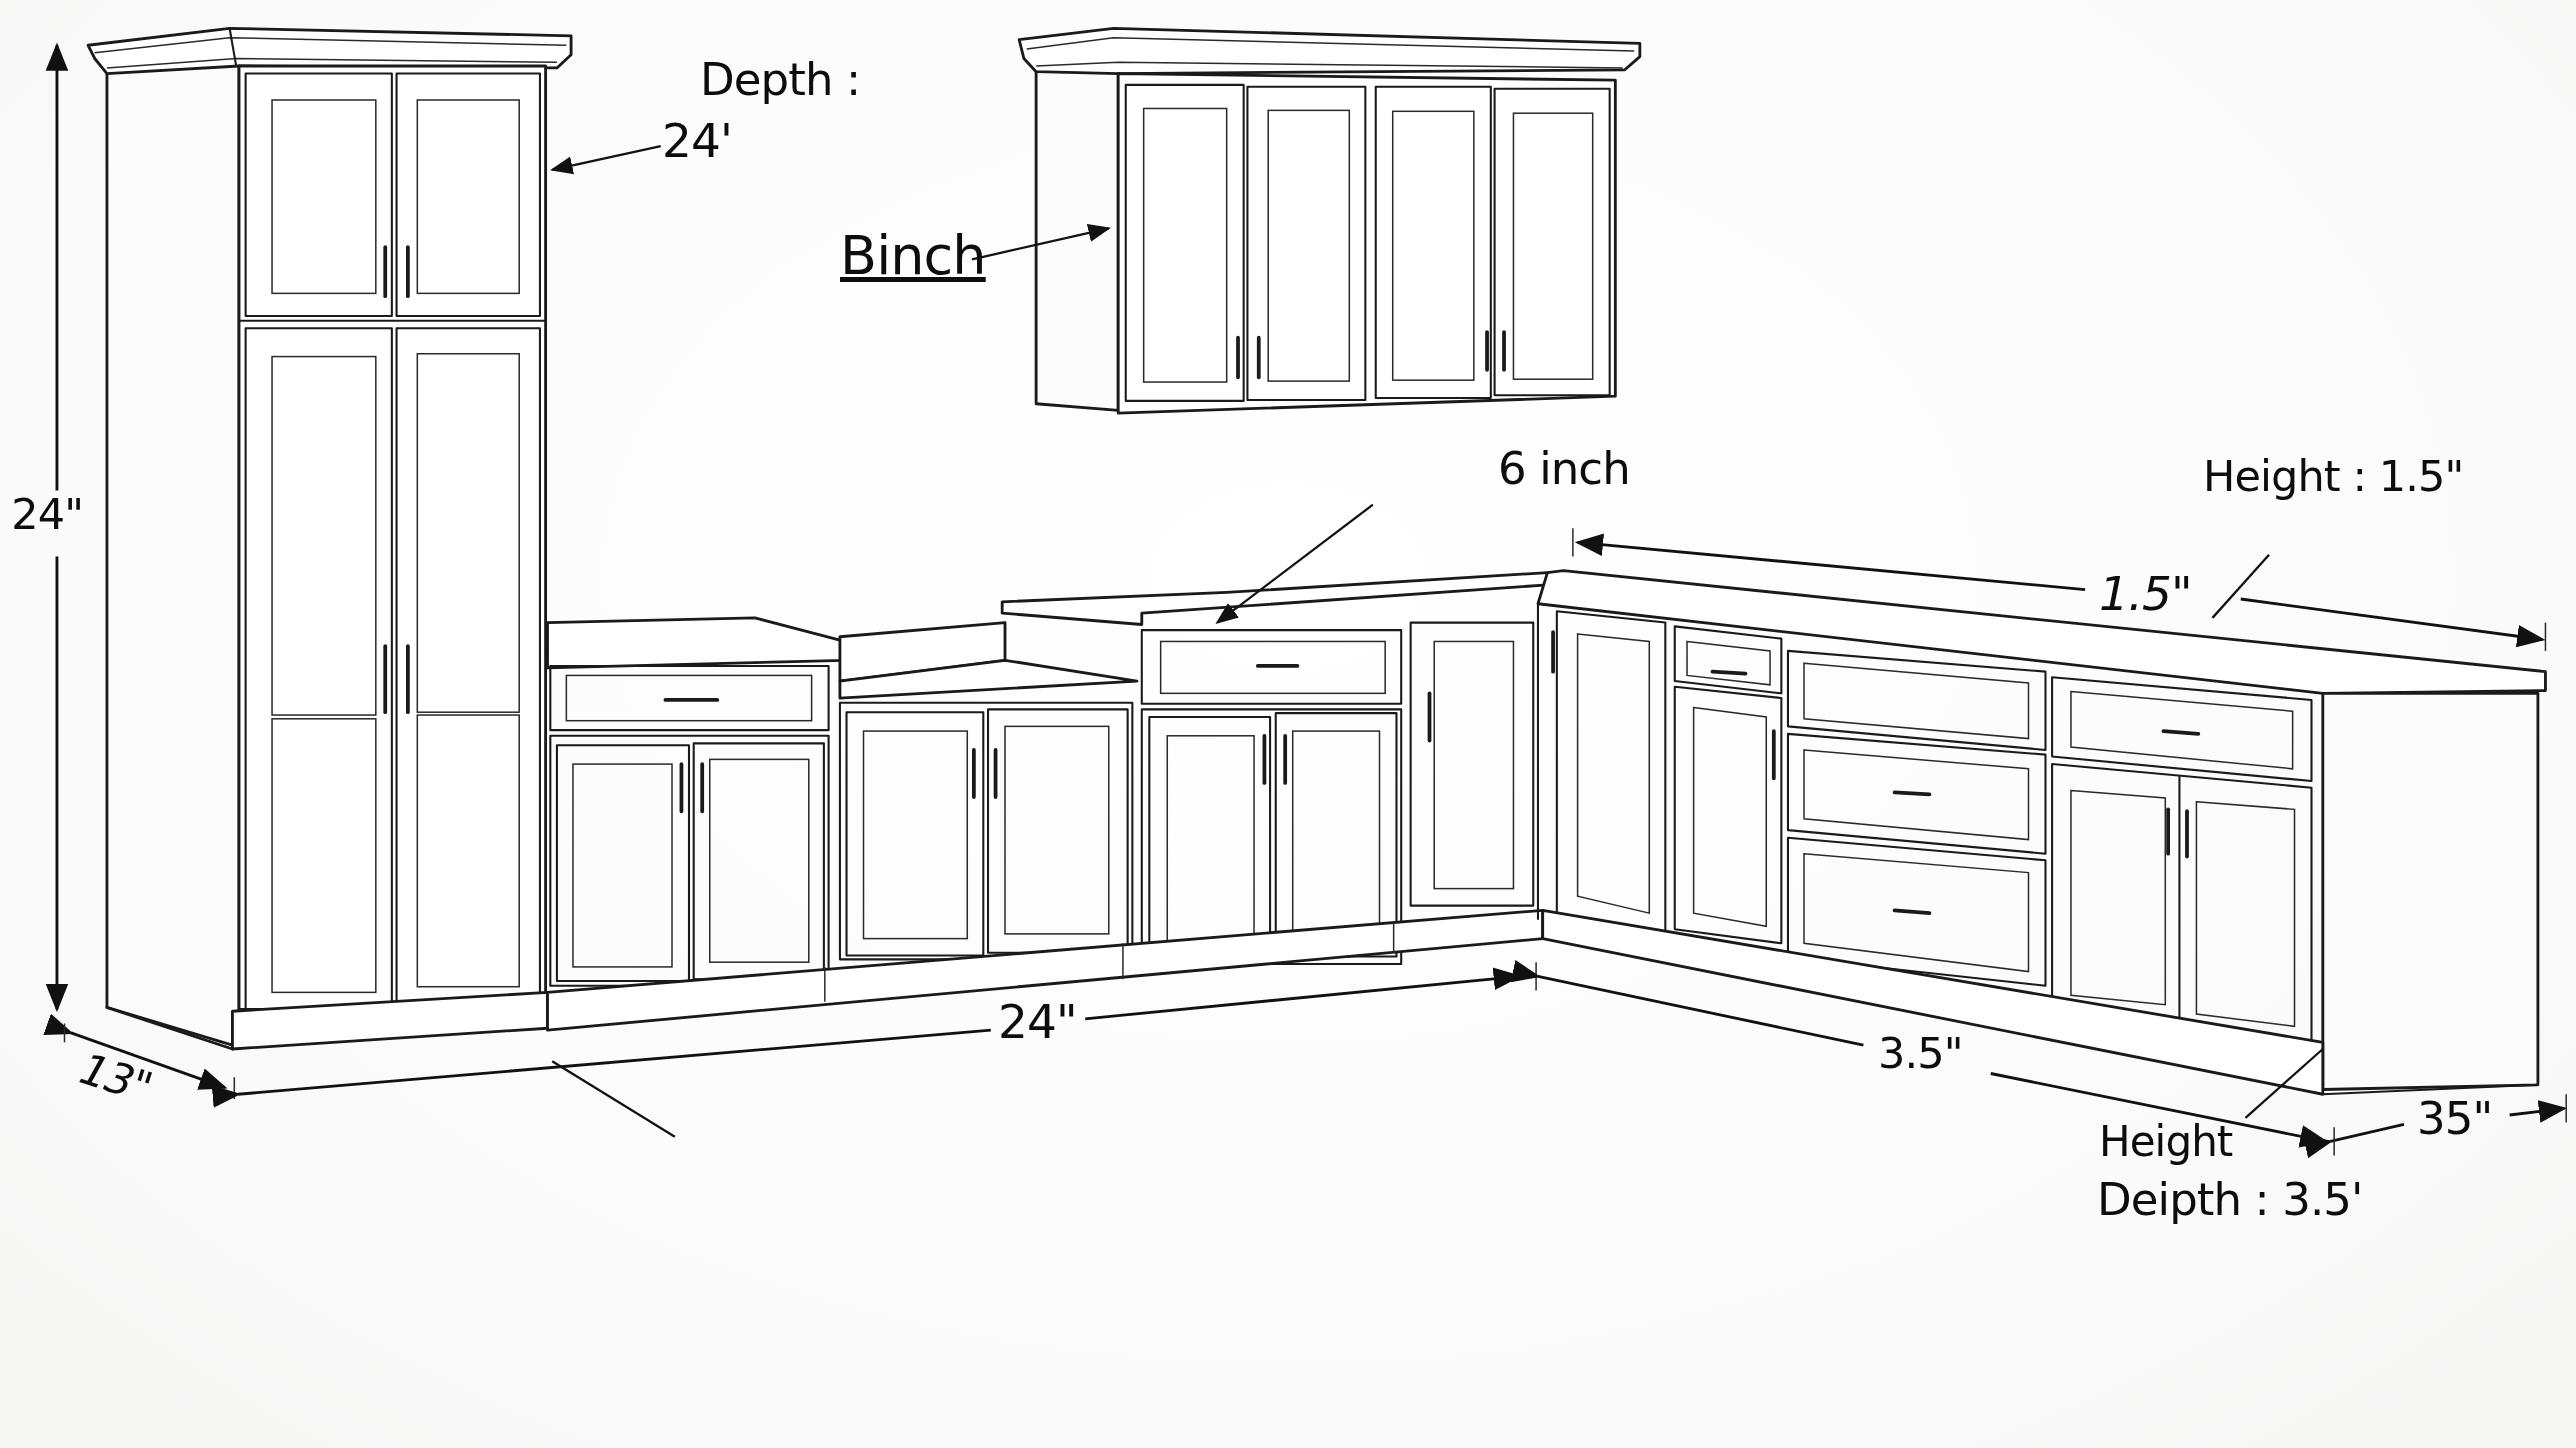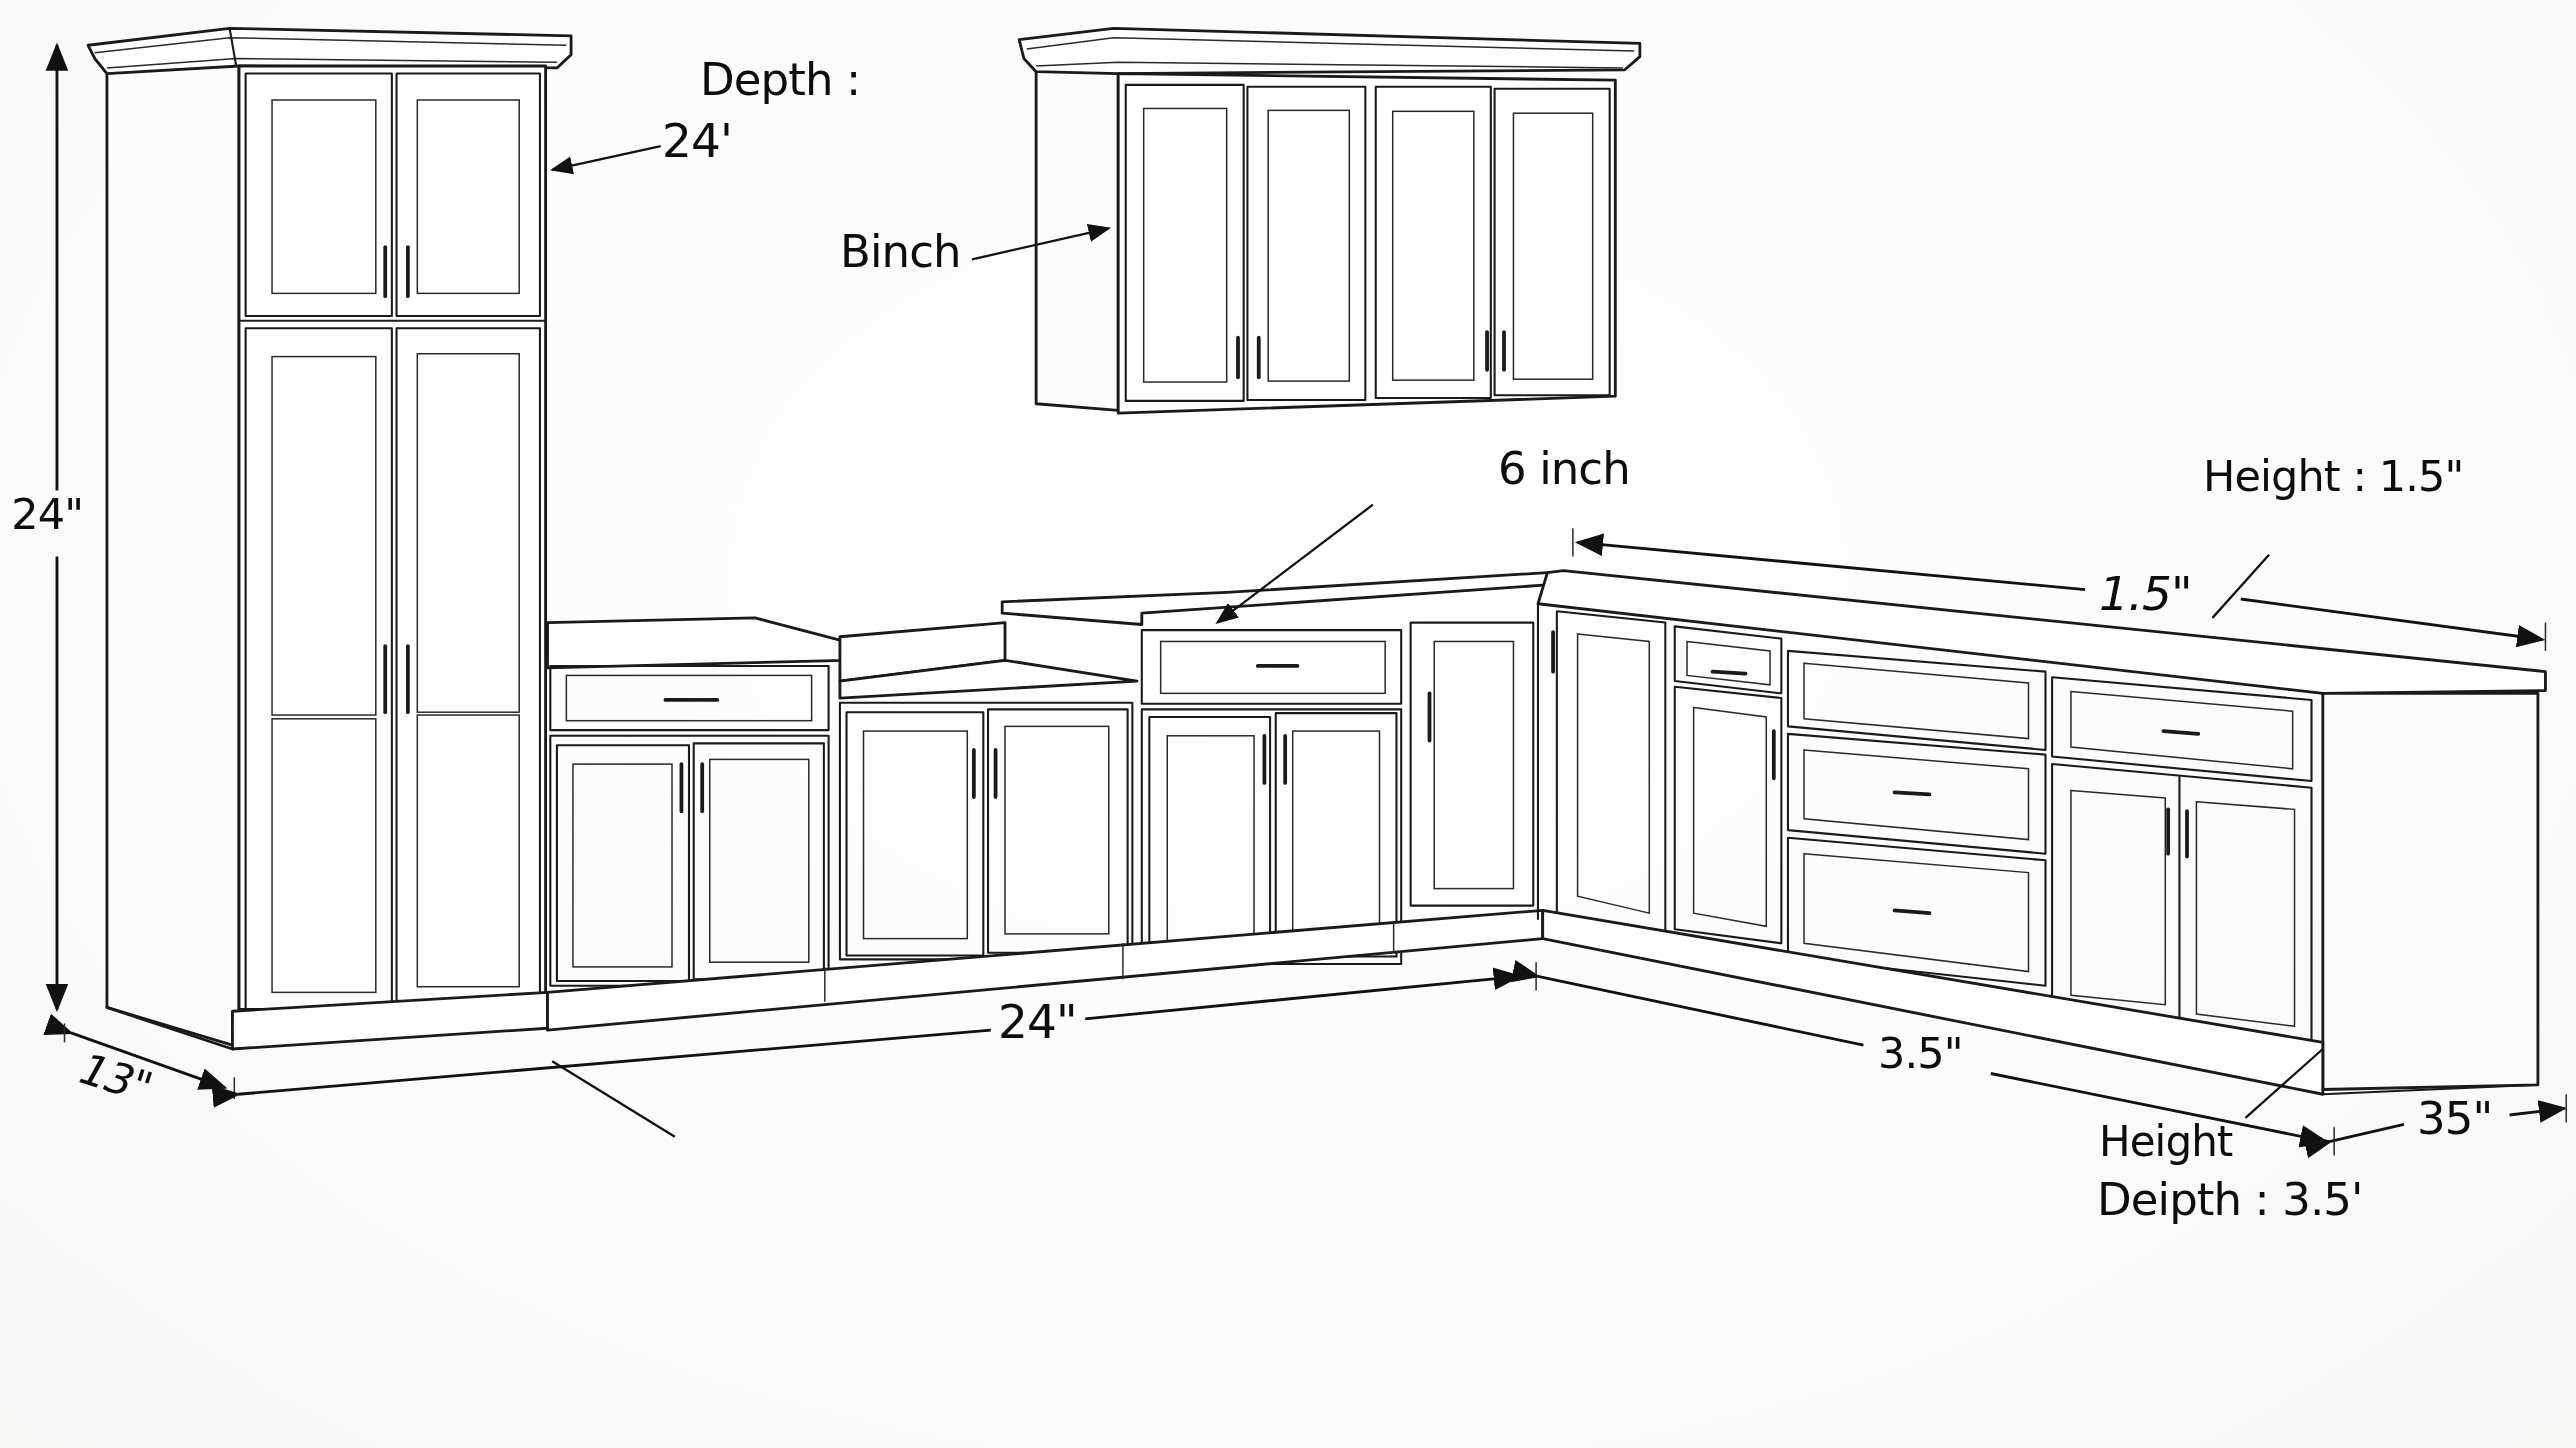--- a/index.html
+++ b/index.html
@@ -207,21 +207,21 @@
     <line class="lead" x1="1455" y1="535" x2="1290" y2="660" marker-end="url(#ah)"></line>
 
     <line class="lead" x1="700" y1="155" x2="585" y2="180" marker-end="url(#ah)"></line>
 
     <line class="lead" x1="1030" y1="275" x2="1175" y2="242" marker-end="url(#ah)"></line>
   </g>
 </svg>
 
 <div class="lbl" style="left:700px; top:57px; font-size:45px;">Depth :</div>
 <div class="lbl" style="left:662px; top:117px; font-size:47px;text-align:center;">24'</div>
-<div class="lbl" style="left:840px; top:229px; font-size:45px;">Binch</div>
+<div class="lbl" style="left:840px; top:229px; font-size:54px;text-decoration:underline;">Binch</div>
 <div class="lbl" style="left:11.3px; top:493px; font-size:43px;">24"</div>
 <div class="lbl" style="left:80px; top:1057px; font-size:43px; transform:rotate(18deg); font-style:italic;">13"</div>
 <div class="lbl" style="left:998px; top:998px; font-size:47px;">24"</div>
 <div class="lbl" style="left:1498px; top:446px; font-size:45px;">6 inch</div>
 <div class="lbl" style="left:2203px; top:455px; font-size:43px;">Height :  1.5"</div>
 <div class="lbl" style="left:2099px; top:570px; font-size:47px; font-style:italic;">1.5"</div>
 <div class="lbl" style="left:1878px; top:1032px; font-size:43px;">3.5"</div>
 <div class="lbl" style="left:2417px; top:1096px; font-size:45px;">35"</div>
 <div class="lbl" style="left:2099px; top:1121px; font-size:42px;">Height</div>
 <div class="lbl" style="left:2097px; top:1177px; font-size:45px;">Deipth : 3.5'</div>

